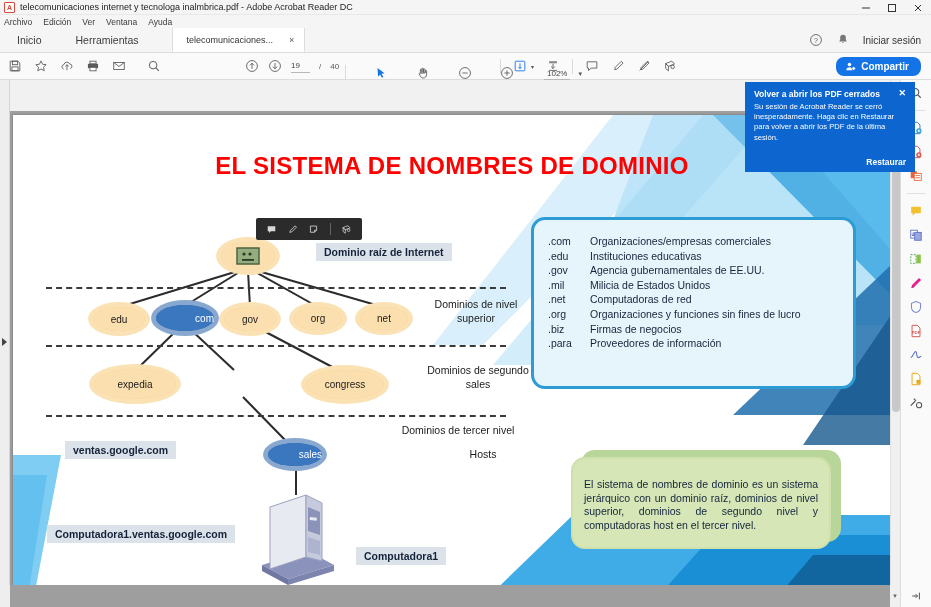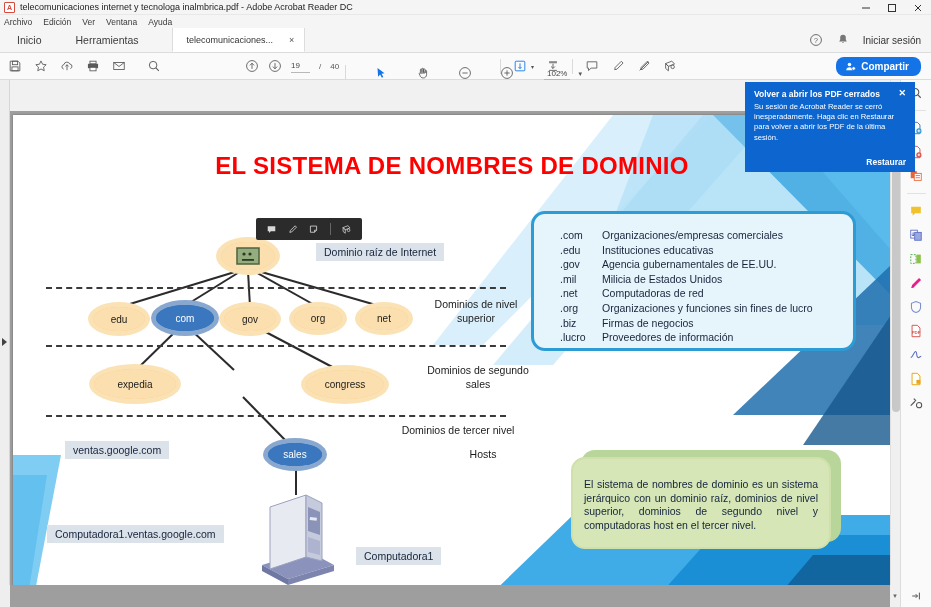--- a/index.html
+++ b/index.html
@@ -138,37 +138,37 @@
   .diagram { position:absolute; top:110px; left:25px; width:500px; height:360px; }
   .node {
     position:absolute; display:flex; align-items:center; justify-content:center;
     border-radius:50%; font-size:10px; color:#1b1b1b;
   }
   .node.orange { background:#f7c77a; box-shadow:0 0 0 5px #fbe2b5; }
   .node.orange .inner { background:#fcdfae; border-radius:50%;
       width:100%; height:100%; display:flex; align-items:center; justify-content:center; }
   .node.blue { background:#2f6cb5; box-shadow:0 0 0 5px #89a8cf; color:#fff; }
   .node.blue .inner { background:#3a77bf; border-radius:50%;
-      width:100%; height:100%; display:flex; align-items:center; justify-content:center; }
+      width:100%; height:100%; display:flex; align-items:center; justify-content:flex-end; }
   .dash {
     position:absolute; height:0; border-top:2px dashed #3a3a3a; left:8px; width:460px;
   }
   .lvl-label {
     position:absolute; font-size:10.5px; color:#1b1b1b; text-align:center; line-height:14px;
   }
   .callout {
     position:absolute; background:#dbe2ea; color:#15233a; font-size:10.5px;
-    padding:3px 8px; white-space:nowrap;
+    padding:3px 8px; white-space:nowrap;font-weight:bold;
   }
 
   
   .domainbox {
-    position:absolute; top:96px; left:518px; width:325px; height:140px;
+    position:absolute; top:102px; left:518px; width:325px; height:172px;
     background:#e6f4fb; border:3px solid #2d9bd4; border-radius:14px;
-    padding:14px 10px 8px 26px;
+    padding:14px 10px 8px 14px;
   }
   .domainbox .row { display:flex; font-size:10.5px; color:#17243b; line-height:14.6px; }
   .domainbox .tld { width:42px; flex:0 0 42px; }
   .domainbox .desc { flex:1; }
 
   
   .greenbox-shadow {
     position:absolute; top:335px; left:568px; width:260px; height:92px;
     background:#b8d69a; border-radius:14px;
   }
@@ -567,21 +567,21 @@
         </div>
         <div class="row">
           <span class="tld">.org</span>
           <span class="desc">Organizaciones y funciones sin fines de lucro</span>
         </div>
         <div class="row">
           <span class="tld">.biz</span>
           <span class="desc">Firmas de negocios</span>
         </div>
         <div class="row">
-          <span class="tld">.lucro</span>
+          <span class="tld">.para</span>
           <span class="desc">Proveedores de información</span>
         </div>
       </div>
 
       <div class="greenbox-shadow"></div>
       <div class="greenbox">El sistema de nombres de dominio es un sistema jerárquico con un dominio raíz, dominios de nivel superior, dominios de segundo nivel y computadoras host en el tercer nivel.</div>
 
       <div class="float-tb">
         <span>
           <svg style="width:11px;height:11px" viewBox="0 0 16 16">

